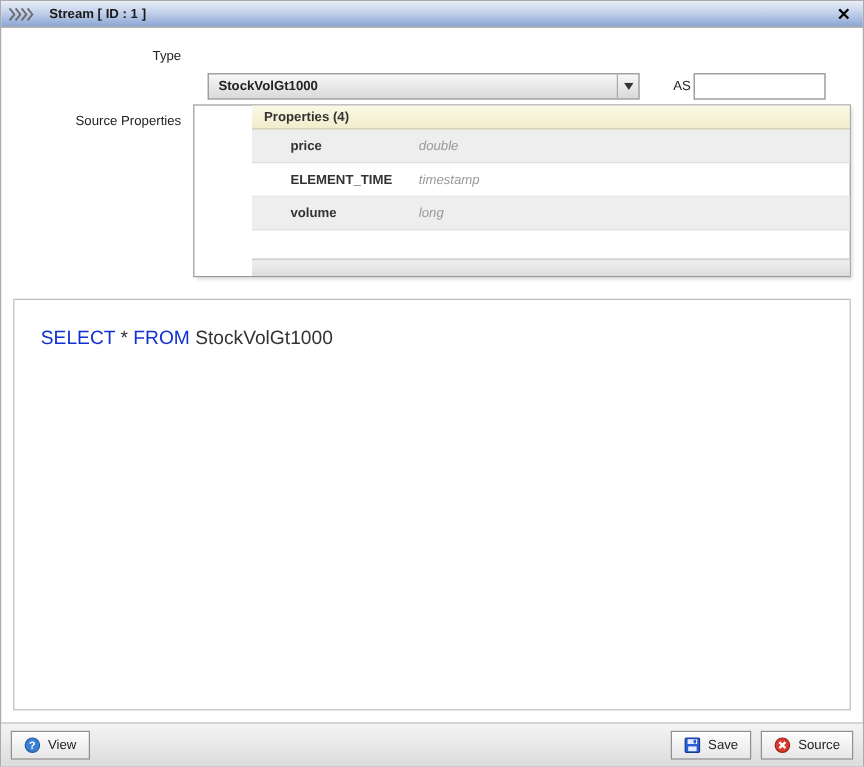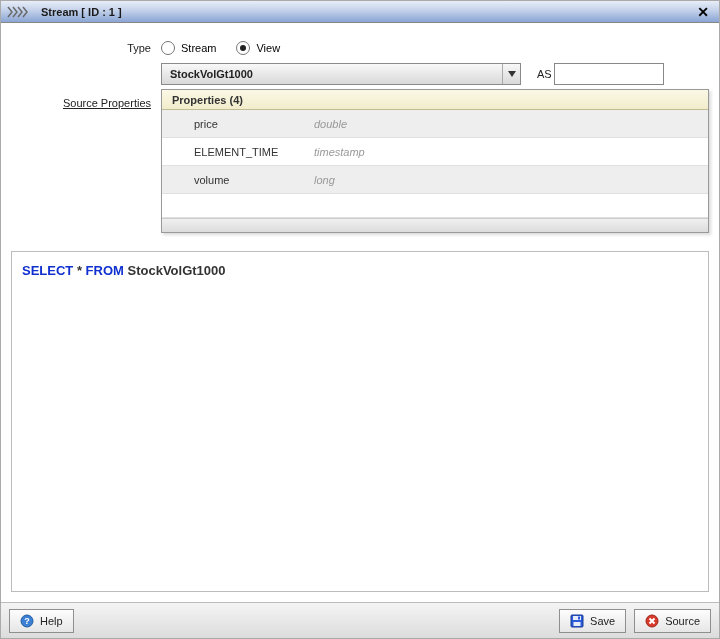--- a/index.html
+++ b/index.html
@@ -50,20 +50,21 @@
     flex: 1;
     padding: 18px 10px 10px 10px;
     display: flex;
     flex-direction: column;
     overflow: hidden;
   }
   .row {
     display: flex;
     align-items: center;
     margin-bottom: 8px;
+    gap: 12px;
   }
   .row .label {
     width: 150px;
     text-align: right;
     padding-right: 10px;
     color: #222;
   }
   .radio-group { display: flex; align-items: center; gap: 6px; }
   .radio {
     width: 14px; height: 14px;
@@ -114,44 +115,43 @@
     display: flex; align-items: center;
     font-weight: bold; color: #333;
   }
   .props-row {
     height: 28px;
     border-bottom: 1px solid #e0e0e0;
     display: flex; align-items: center;
     padding-left: 32px;
   }
   .props-row:nth-child(odd) { background: #eeeeee; }
-  .props-row .pname { width: 120px; font-weight: normal; color: #333; }
+  .props-row .pname { width: 107px; font-weight: bold; color: #333; }
   .props-row .ptype { color: #999; font-style: italic; }
   .props-empty {
     height: 24px;
     border-bottom: 1px solid #e0e0e0;
   }
   .props-footer {
     height: 14px;
     background: linear-gradient(to bottom,#f0f0f0,#dcdcdc);
     border-top: 1px solid #ccc;
   }
   .cql-label {
     color: #222; margin: 0 0 6px 6px;
   }
   .cql-box {
     border: 1px solid #bcbcbc;
     flex: 1;
-    padding: 10px;
+    padding: 22px;
     font-family: Tahoma, Arial, sans-serif;
-    font-size: 13px;
+    font-size: 16px;
     color: #333;
     line-height: 1.4;
     overflow: auto;
-    font-weight: bold;
   }
   .cql-box .kw { color: #1030d0; }
   .footer {
     height: 36px;
     background: linear-gradient(to bottom,#f4f4f4,#dcdcdc);
     border-top: 1px solid #bbb;
     display: flex;
     align-items: center;
     padding: 0 8px;
   }
@@ -162,21 +162,21 @@
     padding: 0 10px;
     background: linear-gradient(to bottom,#fdfdfd,#e6e6e6);
     border: 1px solid #8f8f8f;
     color: #222;
     margin-left: 8px;
     cursor: pointer;
     gap: 6px;
   }
   .btn svg { display: block; }
   .row2 { align-items: flex-start; }
-  .row2 .label { padding-top: 4px; text-decoration: underline; }
+  .row2 .label { padding-top: 4px; }
 </style>
 </head>
 <body>
 
 <div class="dialog">
 
   <div class="titlebar">
     <span class="chev">
       <svg width="28" height="12" viewBox="0 0 28 12">
         <g fill="none" stroke="#6a6a6a" stroke-width="1.5">
@@ -188,26 +188,20 @@
       </svg>
     </span>
     <span class="title">Stream [ ID : 1 ]</span>
     <span class="close">✕</span>
   </div>
 
   <div class="content">
 
     <div class="row">
       <div class="label">Type</div>
-      <div class="radio-group">
-        <span class="radio"></span>
-        <span class="radio-label">Stream</span>
-        <span class="radio checked"></span>
-        <span class="radio-label">View</span>
-      </div>
     </div>
 
     <div class="row">
       <div class="label"></div>
       <div class="select-wrap">
         <span class="value">StockVolGt1000</span>
         <span class="arrow">
           <svg width="8" height="6" viewBox="0 0 8 6">
               <path d="M0 0 L8 0 L4 6 Z" fill="#333"></path>
             </svg>
@@ -216,21 +210,21 @@
       <div class="as-block">
         <span class="as-label">AS</span>
         <input class="as-input" value="" style="">
       </div>
     </div>
 
     <div class="row row2">
       <div class="label">Source Properties</div>
     </div>
 
-    <div class="props-container" style="margin-top:-28px;">
+    <div class="props-container" style="margin-top:-28px;padding-left:48px;">
       <div class="props-header">Properties (4)</div>
       <div>
         <div class="props-row">
           <span class="pname">price</span>
           <span class="ptype">double</span>
         </div>
         <div class="props-row">
           <span class="pname">ELEMENT_TIME</span>
           <span class="ptype">timestamp</span>
         </div>
@@ -250,21 +244,21 @@
   </div>
 
   <div class="footer">
     <div class="btn" style="margin-left:0">
       <span>
         <svg width="14" height="14" viewBox="0 0 14 14">
           <circle cx="7" cy="7" r="6" fill="#3a7fd4" stroke="#225ea1"></circle>
           <text x="7" y="10" text-anchor="middle" font-size="9" font-weight="bold" fill="#fff">?</text>
         </svg>
       </span>
-      <span>Help</span>
+      <span>View</span>
     </div>
     <div class="spacer"></div>
     <div class="btn">
       <span>
         <svg width="14" height="14" viewBox="0 0 14 14">
           <rect x="1" y="1" width="12" height="12" rx="1" fill="#2b5bd8" stroke="#173a92"></rect>
           <rect x="3" y="2" width="8" height="4" fill="#e8ecf8"></rect>
           <rect x="3.5" y="8" width="7" height="4" fill="#e8ecf8"></rect>
           <rect x="8" y="2.5" width="2" height="3" fill="#2b5bd8"></rect>
         </svg>

